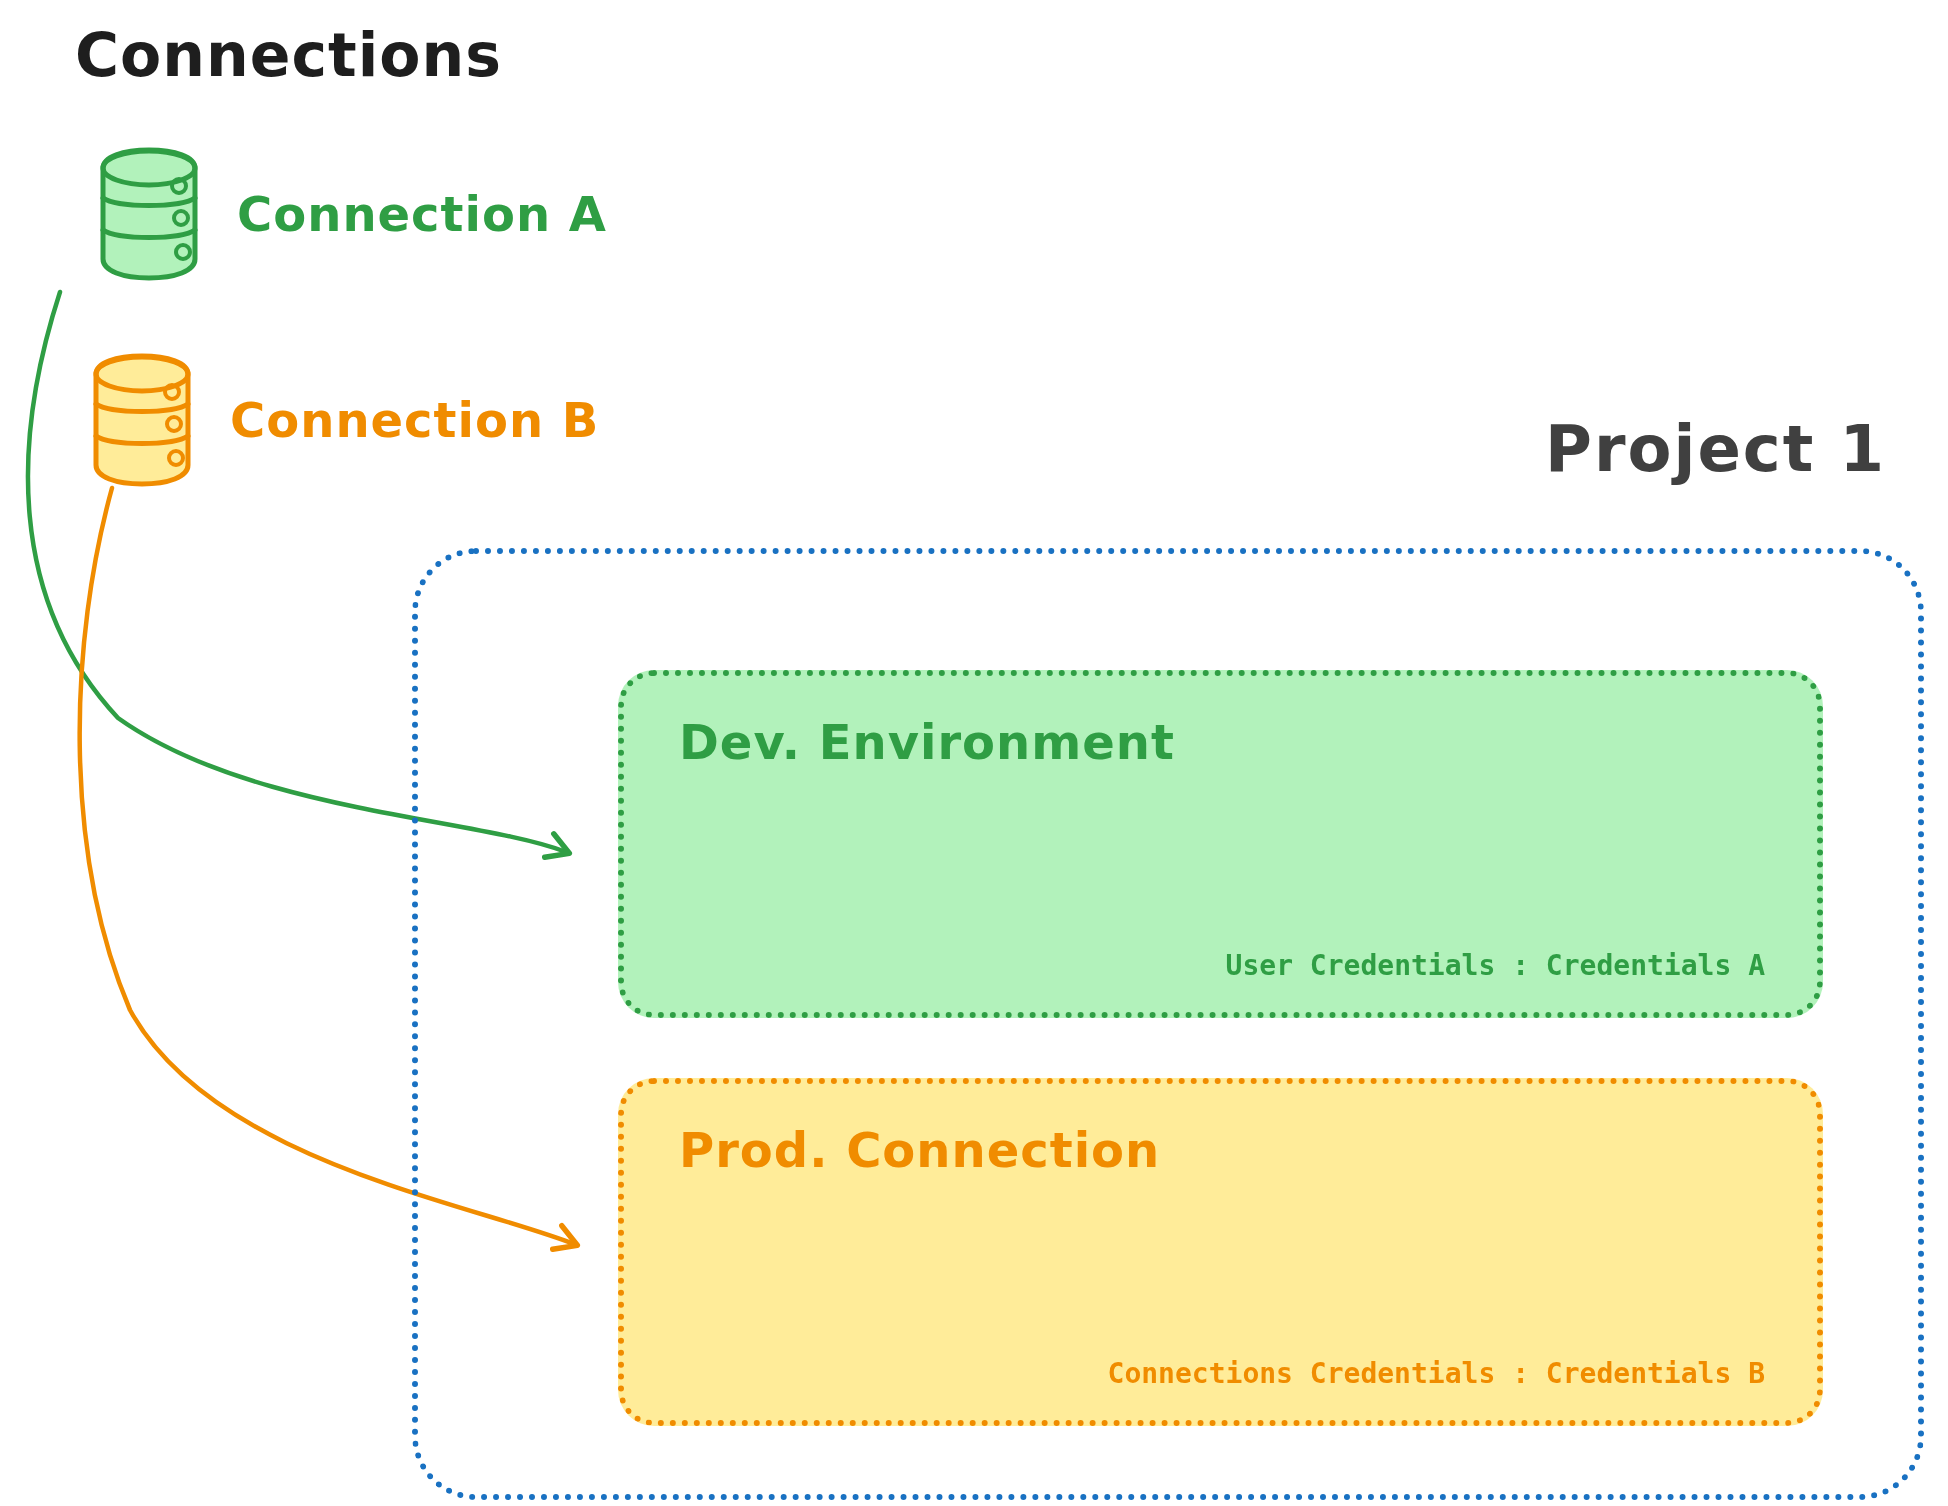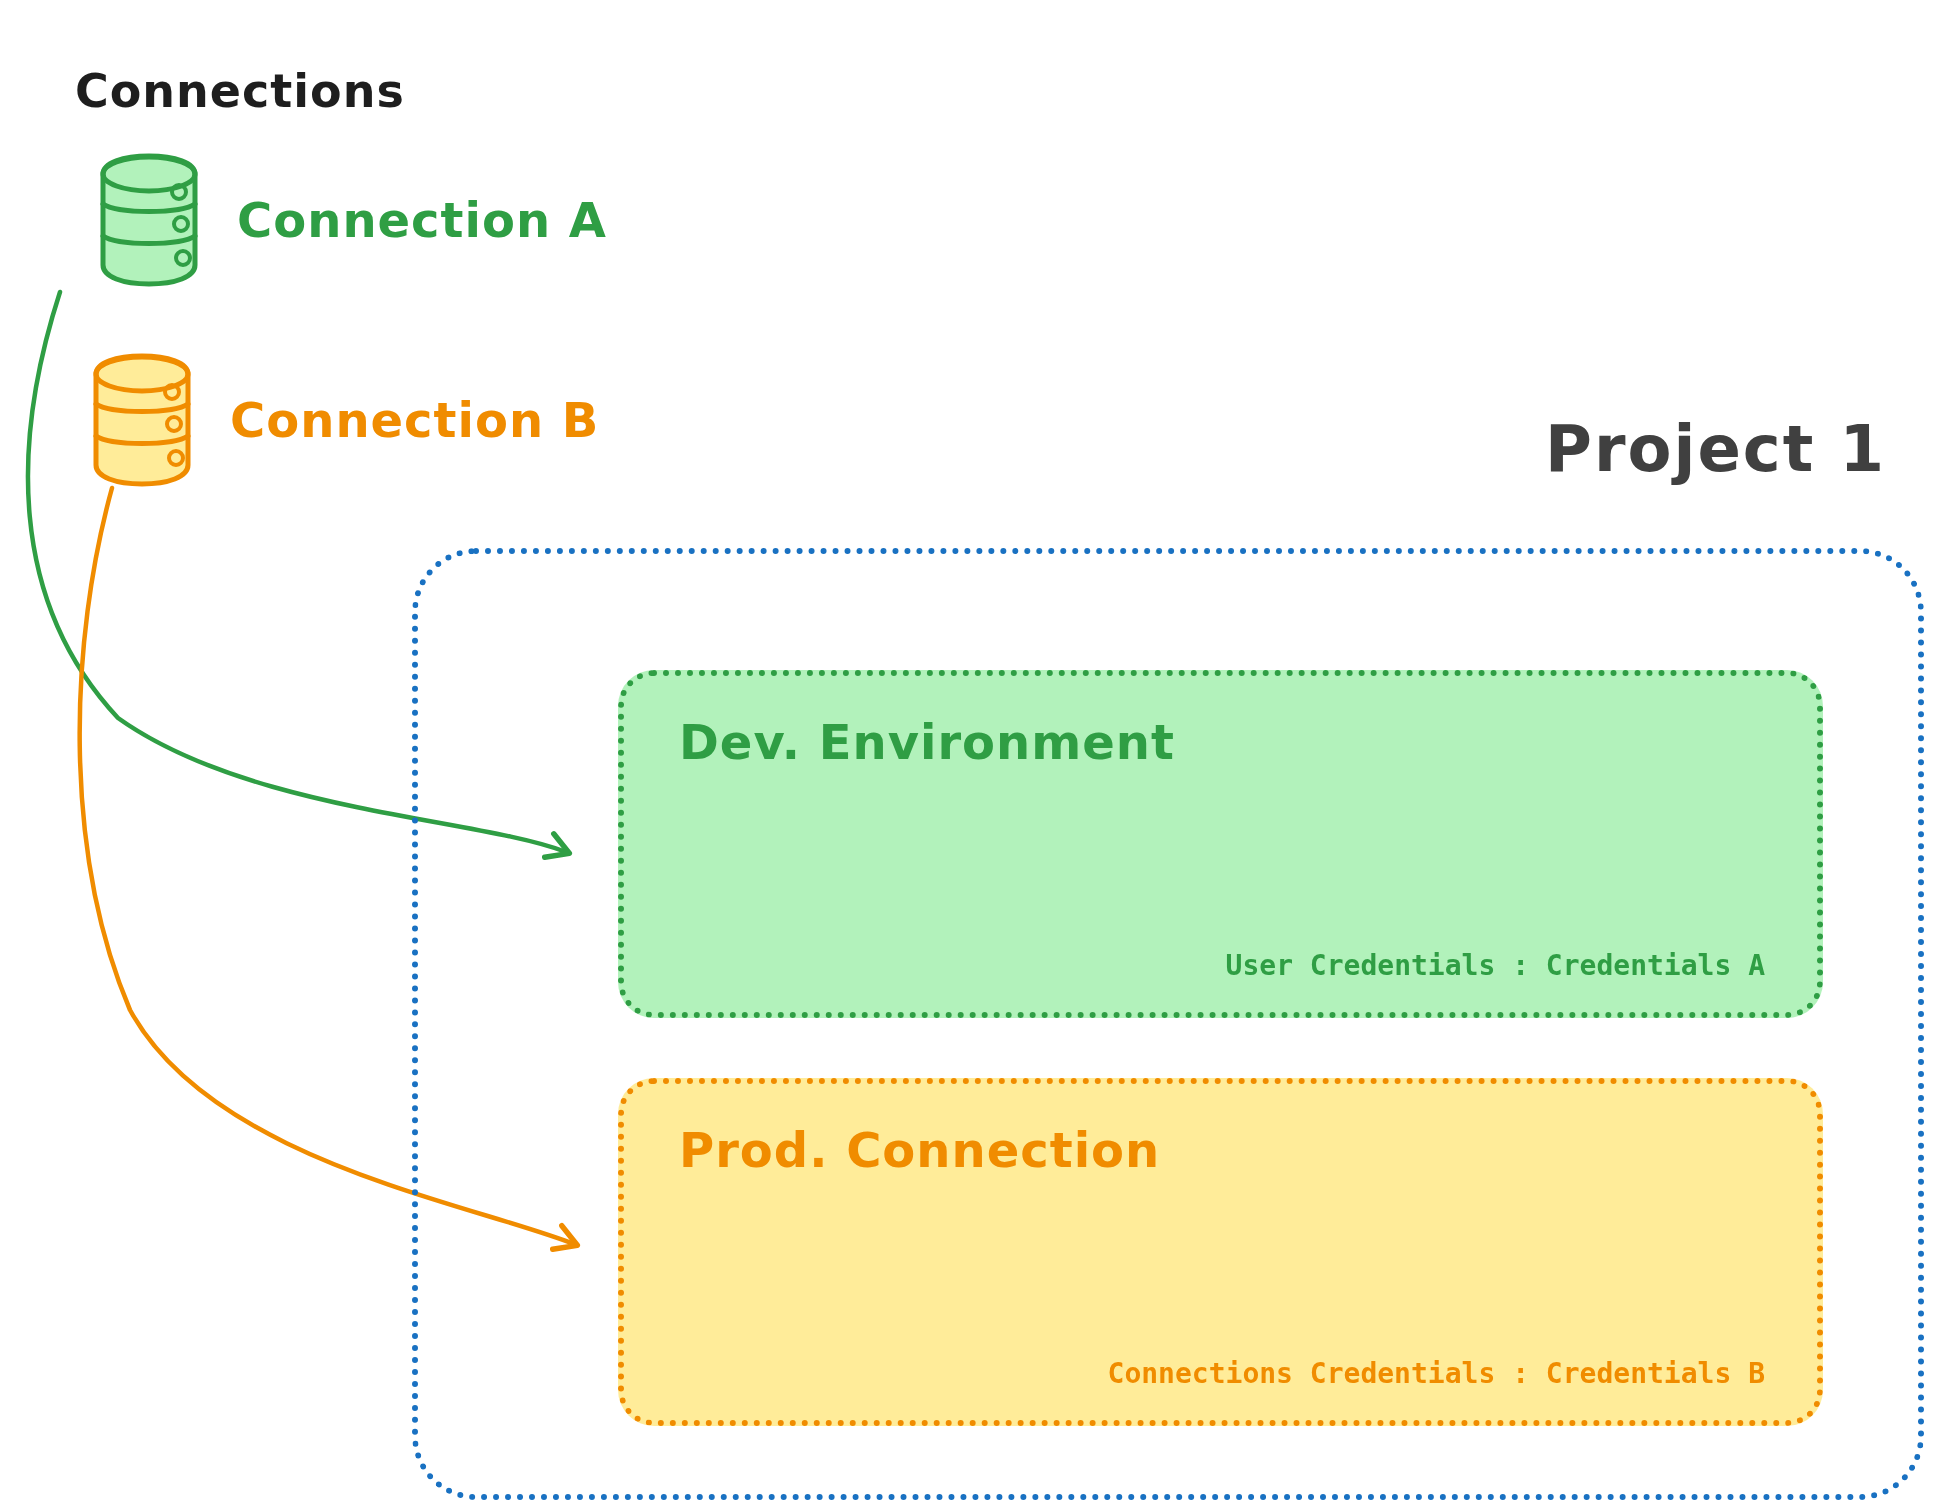--- a/index.html
+++ b/index.html
@@ -17,34 +17,33 @@
   .arrows-layer {
     position: absolute;
     left: 0; top: 0;
     width: 1948px; height: 1506px;
     pointer-events: none;
   }
 
   .diagram-title {
     position: absolute;
     left: 75px; top: 20px;
-    font-size: 46px;
+    font-size: 60px;
     font-weight: 700;
     letter-spacing: 1px;
     color: #1e1e1e;
-    margin-top: 44px;
   }
 
   .conn {
     position: absolute;
     display: flex;
     align-items: center;
     gap: 34px;
   }
-  .conn-a { left: 95px; top: 150px; }
+  .conn-a { left: 95px; top: 144px; }
   .conn-b { left: 88px; top: 350px; }
 
   .conn-label {
     font-size: 48px;
     font-weight: 600;
     letter-spacing: 1px;
     white-space: nowrap;
   }
   .green-text  { color: #2f9e44; }
   .orange-text { color: #f08c00; }

